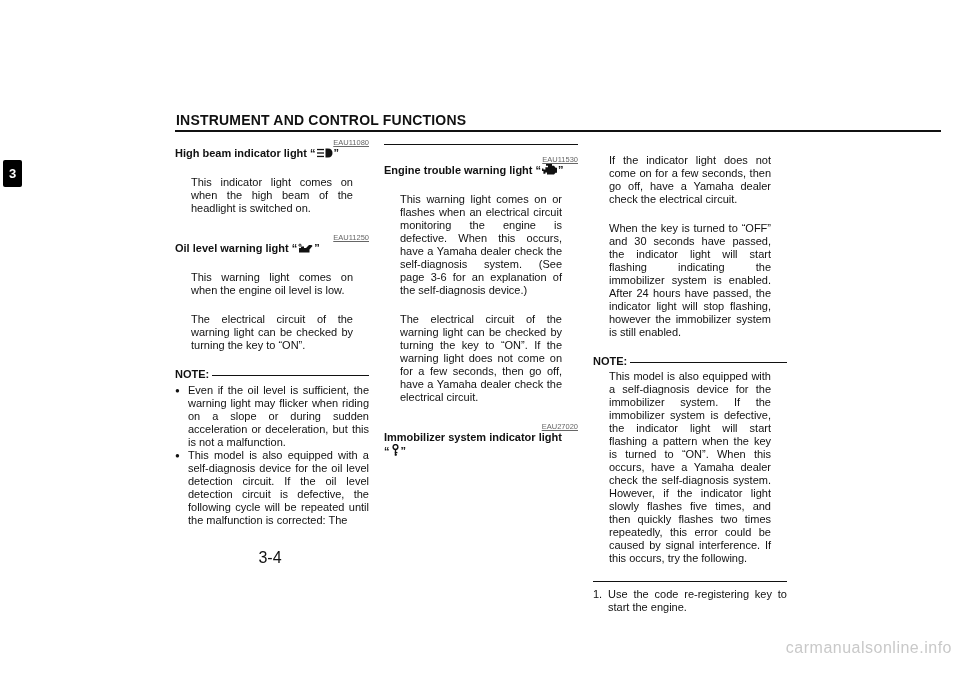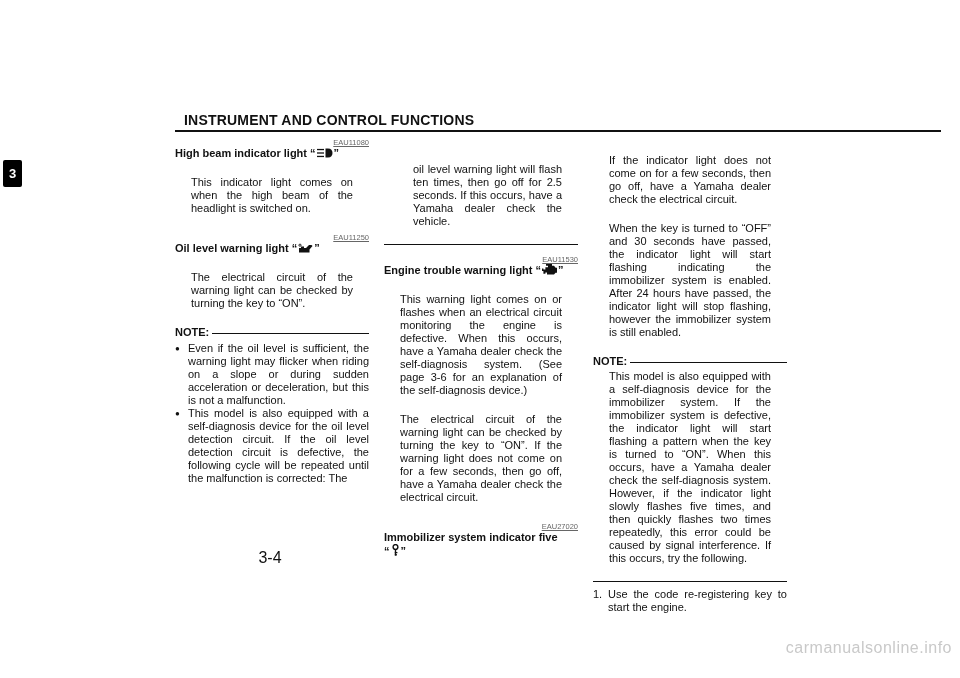--- a/index.html
+++ b/index.html
@@ -1,21 +1,21 @@
 <!DOCTYPE html>
 <html lang="en"><head>
 <meta charset="utf-8">
 <style>
   html,body{margin:0;padding:0;}
   body{
     width:960px;height:678px;position:relative;background:#ffffff;
     font-family:"Liberation Sans",sans-serif;color:#111;overflow:hidden;
   }
   .page-header{
-    position:absolute;left:184px;top:112px;
+    position:absolute;left:176px;top:112px;
     font-size:14px;font-weight:bold;letter-spacing:.2px;white-space:nowrap;
   }
   .header-rule{position:absolute;left:175px;top:130px;width:766px;height:2px;background:#111;}
   .chapter-tab{
     position:absolute;left:3px;top:160px;width:19px;height:27px;background:#000;color:#fff;
     font-weight:bold;font-size:13px;display:flex;align-items:center;justify-content:center;
     border-radius:2px;
   }
   .col{
     position:absolute;top:138px;width:194px;
@@ -68,55 +68,55 @@
   <div class="para">This indicator light comes on when the high beam of the headlight is switched on.</div>
 
   <div class="ref sec">EAU11250</div>
   <div class="shead">
     <span>Oil level warning light</span>
     <span class="q">“</span><svg class="ic" width="15" height="10" viewBox="0 0 15 10">
         <path d="M1 9.5V5h2V3.5h3V5h2l3-3h2.5l1 1-3 3.5v3z" fill="#111"></path>
         <circle cx="2" cy="2.2" r="1.1" fill="none" stroke="#111" stroke-width=".9"></circle>
       </svg><span class="q">”</span>
   </div>
+  <div class="para">This warning light comes on when the engine oil level is low.</div>
   <div class="para">The electrical circuit of the warning light can be checked by turning the key to “ON”.</div>
 
   <div class="note-row">
     <span class="note-label">NOTE:</span>
     <span class="note-line"></span>
   </div>
   <div class="bullets">
     <div class="bullet">
       <span class="bm">●</span>
       <div class="bt">Even if the oil level is sufficient, the warning light may flicker when riding on a slope or during sudden acceleration or deceleration, but this is not a malfunction.</div>
     </div>
     <div class="bullet">
       <span class="bm">●</span>
       <div class="bt">This model is also equipped with a self-diagnosis device for the oil level detection circuit. If the oil level detection circuit is defective, the following cycle will be repeated until the malfunction is corrected: The</div>
     </div>
   </div>
 </div>
 
 <div class="col" id="col2">
-  <div class="para cont-indent">oil level warning light will flash ten times, then go off for 2.5 seconds. If this occurs, have a Yamaha dealer check the vehicle.</div>
   <div class="rule"></div>
 
   <div class="ref" style="margin-top:10px;">EAU11530</div>
   <div class="shead">
     <span>Engine trouble warning light</span>
     <span class="q">“</span><svg class="ic" width="15" height="11" viewBox="0 0 15 11">
         <path d="M4 0h6v1.8h2l1.6 2H15v5h-1.4L12 10.5H5v-2H3.4v1.3H1.4V7H0V4.4h1.4v1.2h2V3.2H6V1.8H4z" fill="#111"></path>
       </svg><span class="q">”</span>
   </div>
   <div class="para">This warning light comes on or flashes when an electrical circuit monitoring the engine is defective. When this occurs, have a Yamaha dealer check the self-diagnosis system. (See page 3-6 for an explanation of the self-diagnosis device.)</div>
   <div class="para">The electrical circuit of the warning light can be checked by turning the key to “ON”. If the warning light does not come on for a few seconds, then go off, have a Yamaha dealer check the electrical circuit.</div>
 
   <div class="ref sec">EAU27020</div>
   <div class="shead">
-    <span>Immobilizer system indicator five</span>
+    <span>Immobilizer system indicator light</span>
   </div>
   <div class="shead">
     <span class="q">“</span><svg class="ic" width="9" height="12" viewBox="0 0 9 12">
         <circle cx="4.5" cy="3" r="2.4" fill="none" stroke="#111" stroke-width="1.4"></circle>
         <rect x="3.8" y="5.2" width="1.4" height="6.4" fill="#111"></rect>
         <rect x="3.8" y="8" width="2.6" height="1.2" fill="#111"></rect>
         <rect x="3.8" y="10.2" width="2.2" height="1.2" fill="#111"></rect>
       </svg><span class="q">”</span>
   </div>
 </div>

